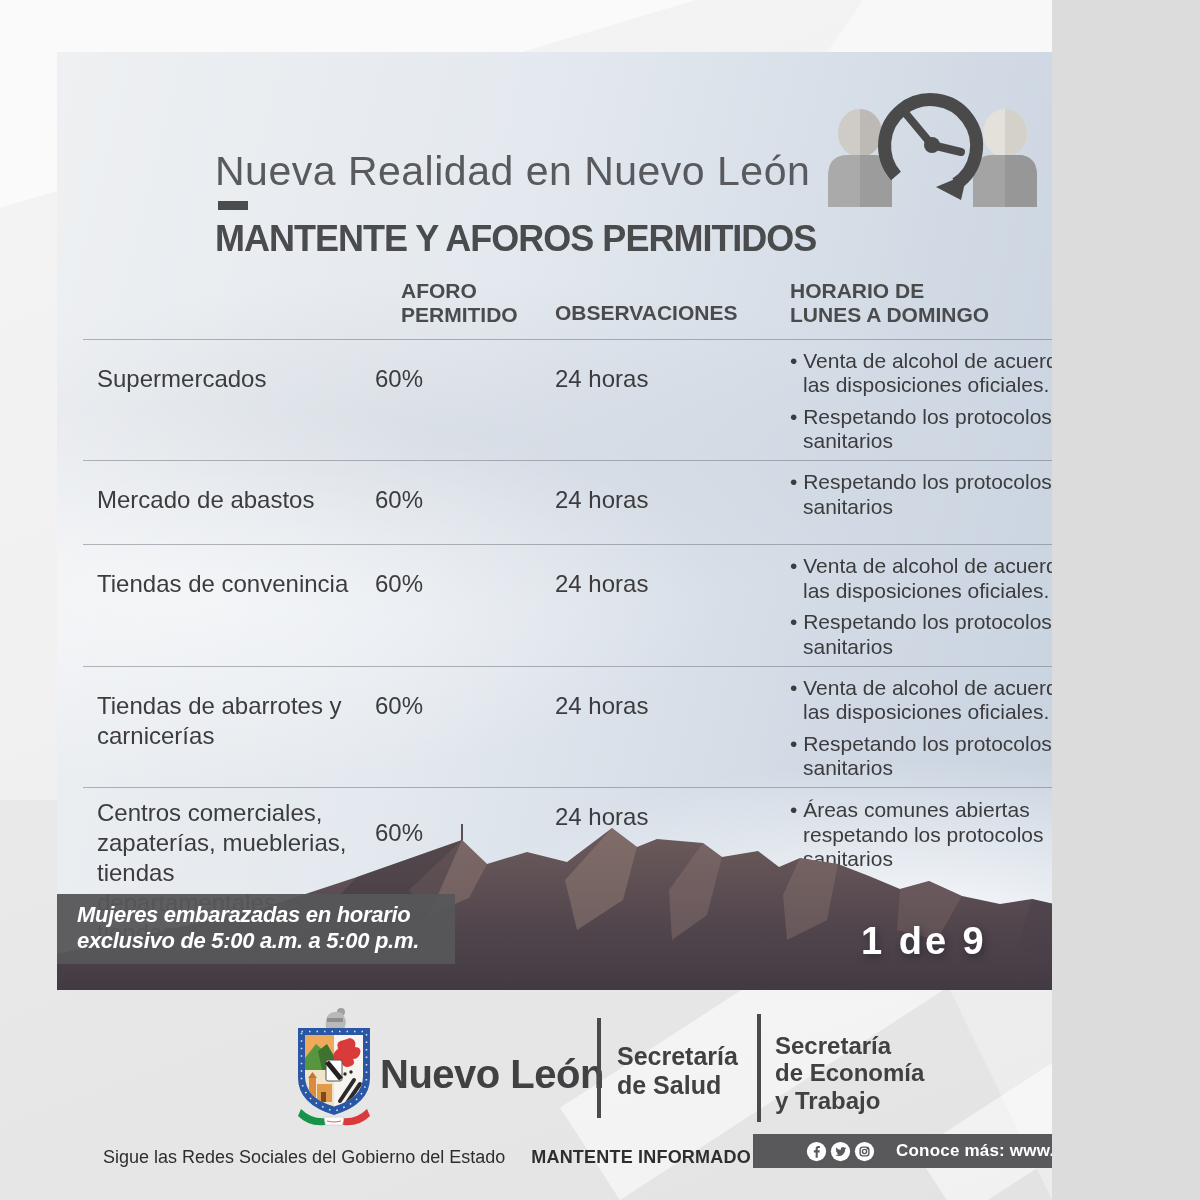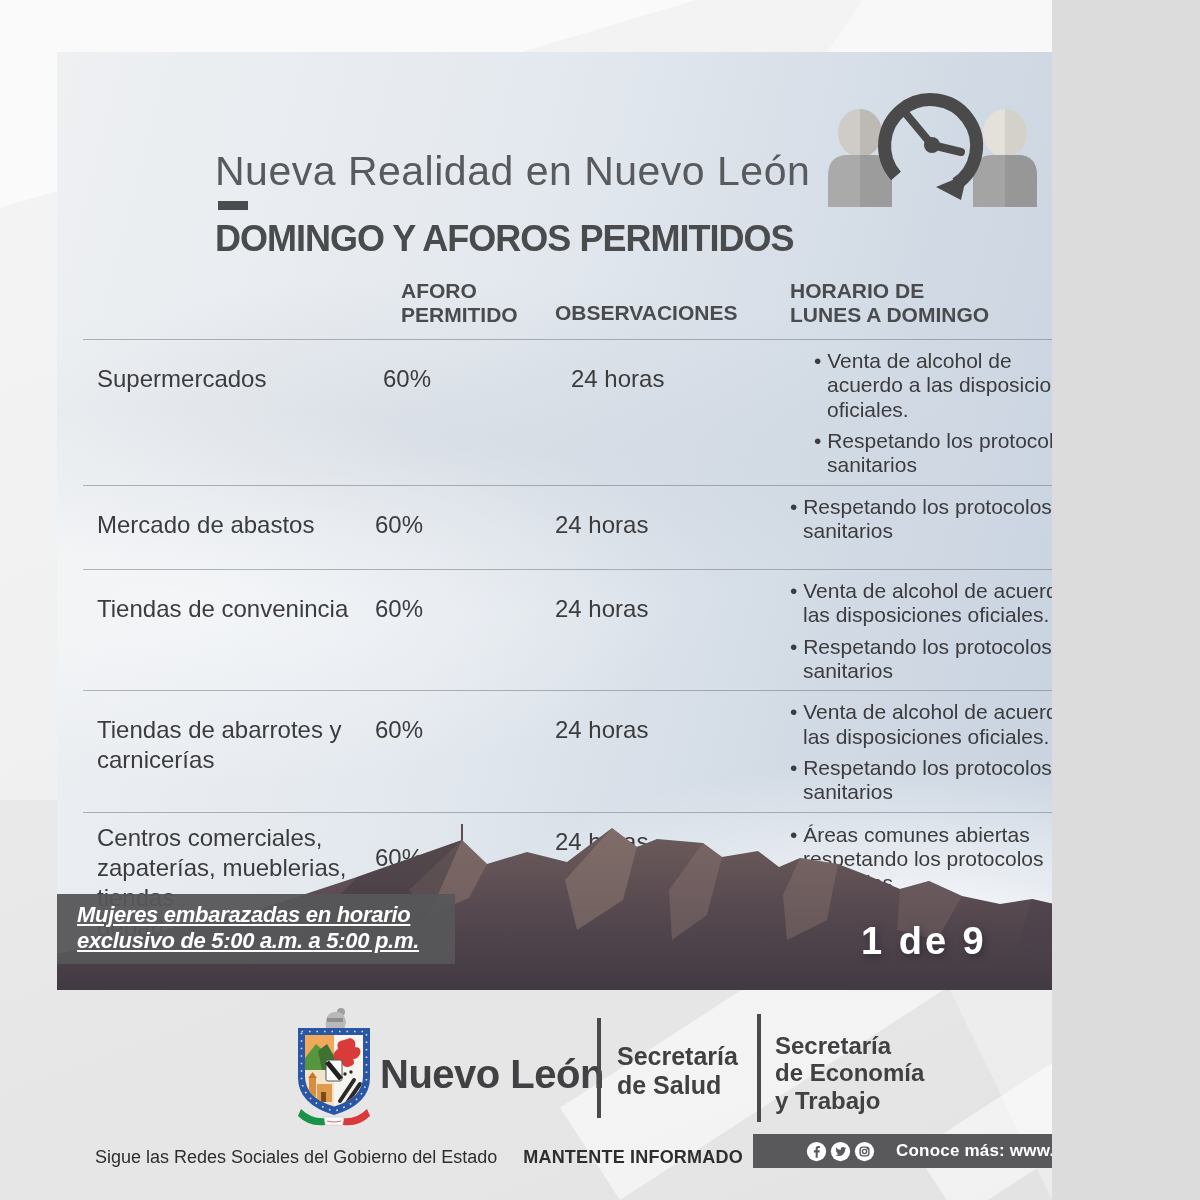--- a/index.html
+++ b/index.html
@@ -42,63 +42,63 @@
   .tbody-row{border-top:1px solid rgba(95,100,106,.45);}
   .cell{padding-top:24px;font-size:24px;line-height:1.25;}
   .cell.cat{padding-left:14px;padding-right:16px;}
   .cell.aforo{text-align:left;}
   .cell.obs{padding-top:9px;font-size:21px;line-height:1.16;}
   .row-last .cell{padding-top:10px;}
   .row-last .cell.horario{padding-top:14px;}
   .obs ul{list-style:none;margin:0;padding:0;}
   .obs li{padding-left:13px;text-indent:-13px;margin-bottom:7px;}
   .obs li::before{content:"• ";}
-  .r1{min-height:113px;gap:8px;} .r2{min-height:83px;} .r3{min-height:89px;} .r4{min-height:91px;} .r5{min-height:142px;}
+  .r1{min-height:113px;} .r2{min-height:83px;} .r3{min-height:89px;} .r4{min-height:91px;} .r5{min-height:142px;}
 
   .mountain{position:absolute;left:0;bottom:0;width:1089px;height:170px;}
 
   .notice-badge{position:absolute;left:0;top:842px;width:362px;padding:8px 16px 9px 20px;
     background:rgba(86,86,89,.95);color:#fff;font-size:22px;font-weight:bold;font-style:italic;
-    line-height:1.2;letter-spacing:-.3px;z-index:5;text-decoration:underline;}
+    line-height:1.2;letter-spacing:-.3px;z-index:5;}
   .page-indicator{position:absolute;left:804px;top:868px;font-size:38px;font-weight:bold;color:#fff;
     letter-spacing:3px;text-shadow:2px 3px 7px rgba(35,35,48,.65);z-index:5;}
 
   
   .coat{position:absolute;left:292px;top:1006px;}
   .state-name{position:absolute;left:380px;top:1052px;font-size:40px;font-weight:bold;color:#414043;letter-spacing:-.5px;}
   .vdiv{position:absolute;width:4px;background:#4a4a4c;}
   .vdiv1{left:597px;top:1018px;height:100px;}
   .vdiv2{left:757px;top:1014px;height:108px;}
   .org{position:absolute;font-weight:bold;color:#414043;line-height:1.14;}
   .org1{left:617px;top:1042px;font-size:25px;}
   .org2{left:775px;top:1032px;font-size:24px;}
 
   
-  .bottom-left{position:absolute;left:95px;top:1147px;font-size:18px;color:#2e2e30;}
+  .bottom-left{position:absolute;left:103px;top:1147px;font-size:18px;color:#2e2e30;}
   .bottom-left .bold{font-weight:bold;margin-left:26px;letter-spacing:.2px;}
   .social-bar{position:absolute;left:753px;top:1134px;width:447px;height:34px;background:#59595b;
     display:flex;align-items:center;padding-left:53px;box-sizing:border-box;}
   .social-icon{width:21px;height:21px;margin-right:3px;}
   .more-text{color:#fff;font-size:17px;font-weight:bold;margin-left:18px;letter-spacing:.2px;}
 </style>
 </head>
 <body>
 
 <div class="canvas">
   <div class="facet f1"></div>
   <div class="facet f2"></div>
   <div class="facet f3"></div>
   <div class="facet f4"></div>
   <div class="facet f5"></div>
 
   <section class="photo-card">
 
     <h1 class="title" style="margin:0;font-weight:normal;">Nueva Realidad en Nuevo León</h1>
     <div class="title-dash"></div>
-    <h2 class="subtitle" style="margin:0;">DOMINGO Y AFOROS PERMITIDOS</h2>
+    <h2 class="subtitle" style="margin:0;">MANTENTE Y AFOROS PERMITIDOS</h2>
 
     <svg class="people-clock" width="235" height="125" viewBox="0 0 235 125">
       <g>
         <ellipse cx="45" cy="51" rx="22" ry="24" fill="#cfccc8"></ellipse>
         <path d="M45,27 a22,24 0 0 1 0,48 z" fill="#bdbab6"></path>
         <path d="M13,125 v-31 q0,-20 18,-21 h28 q18,1 18,21 v31 z" fill="#aaaaaa"></path>
         <path d="M45,73 h14 q18,1 18,21 v31 h-32 z" fill="#9c9c9c"></path>
       </g>
       <g>
         <ellipse cx="190" cy="51" rx="22" ry="24" fill="#e4e0da"></ellipse>

